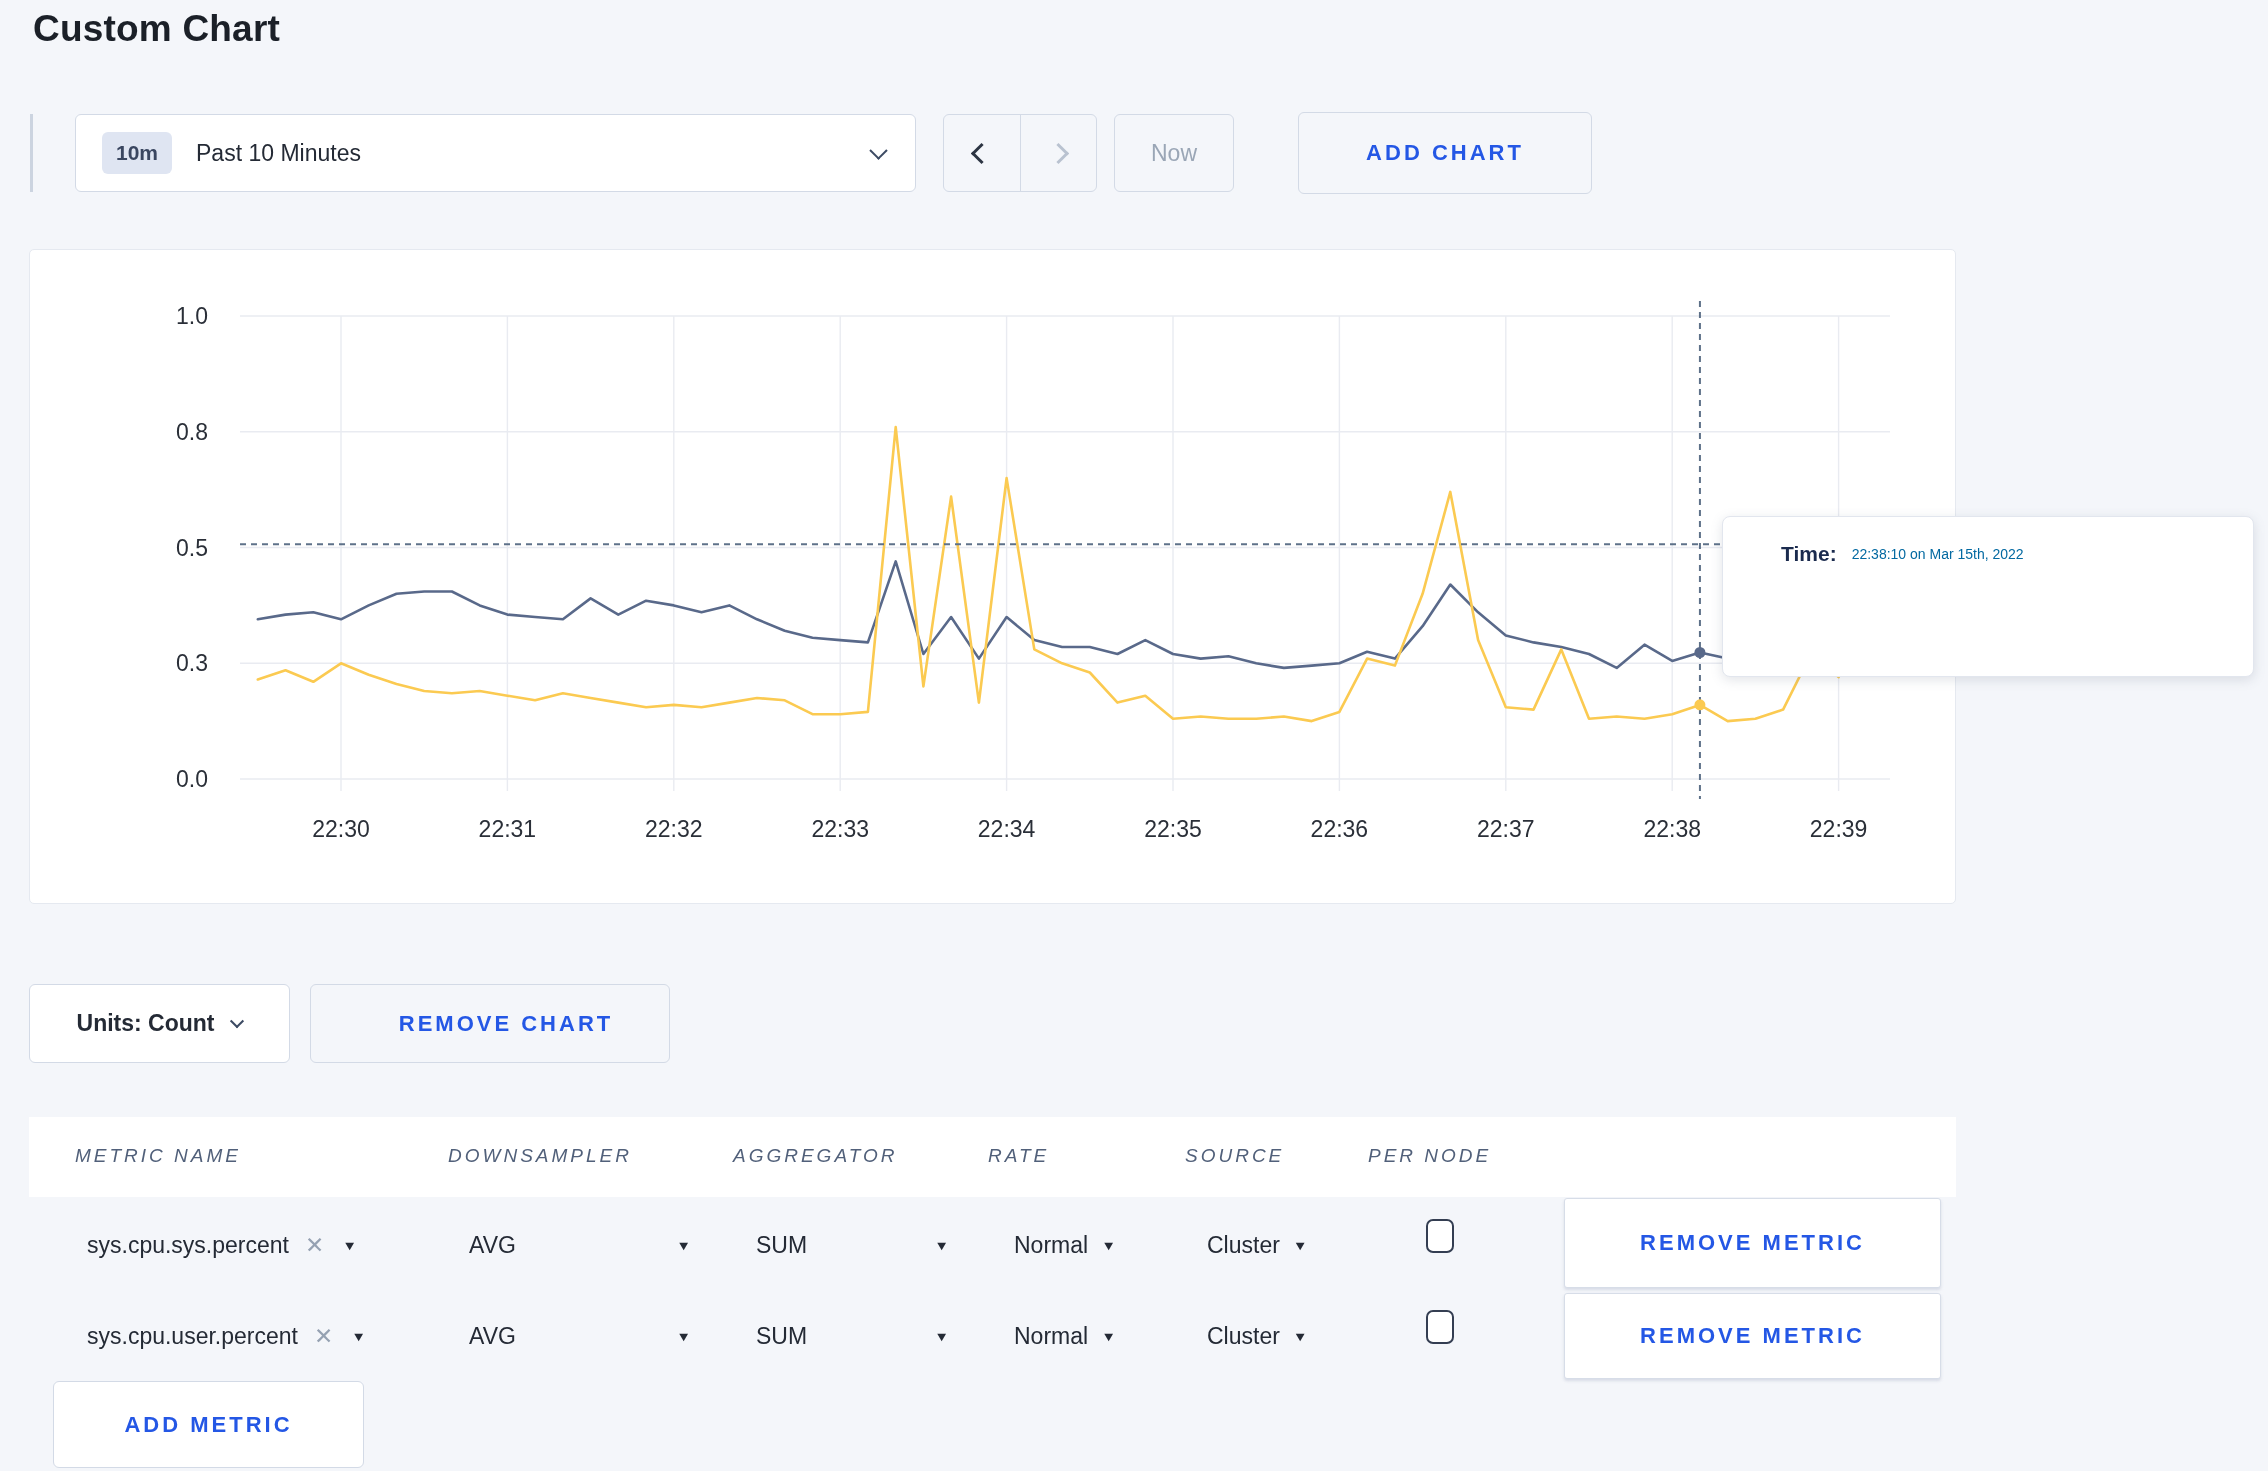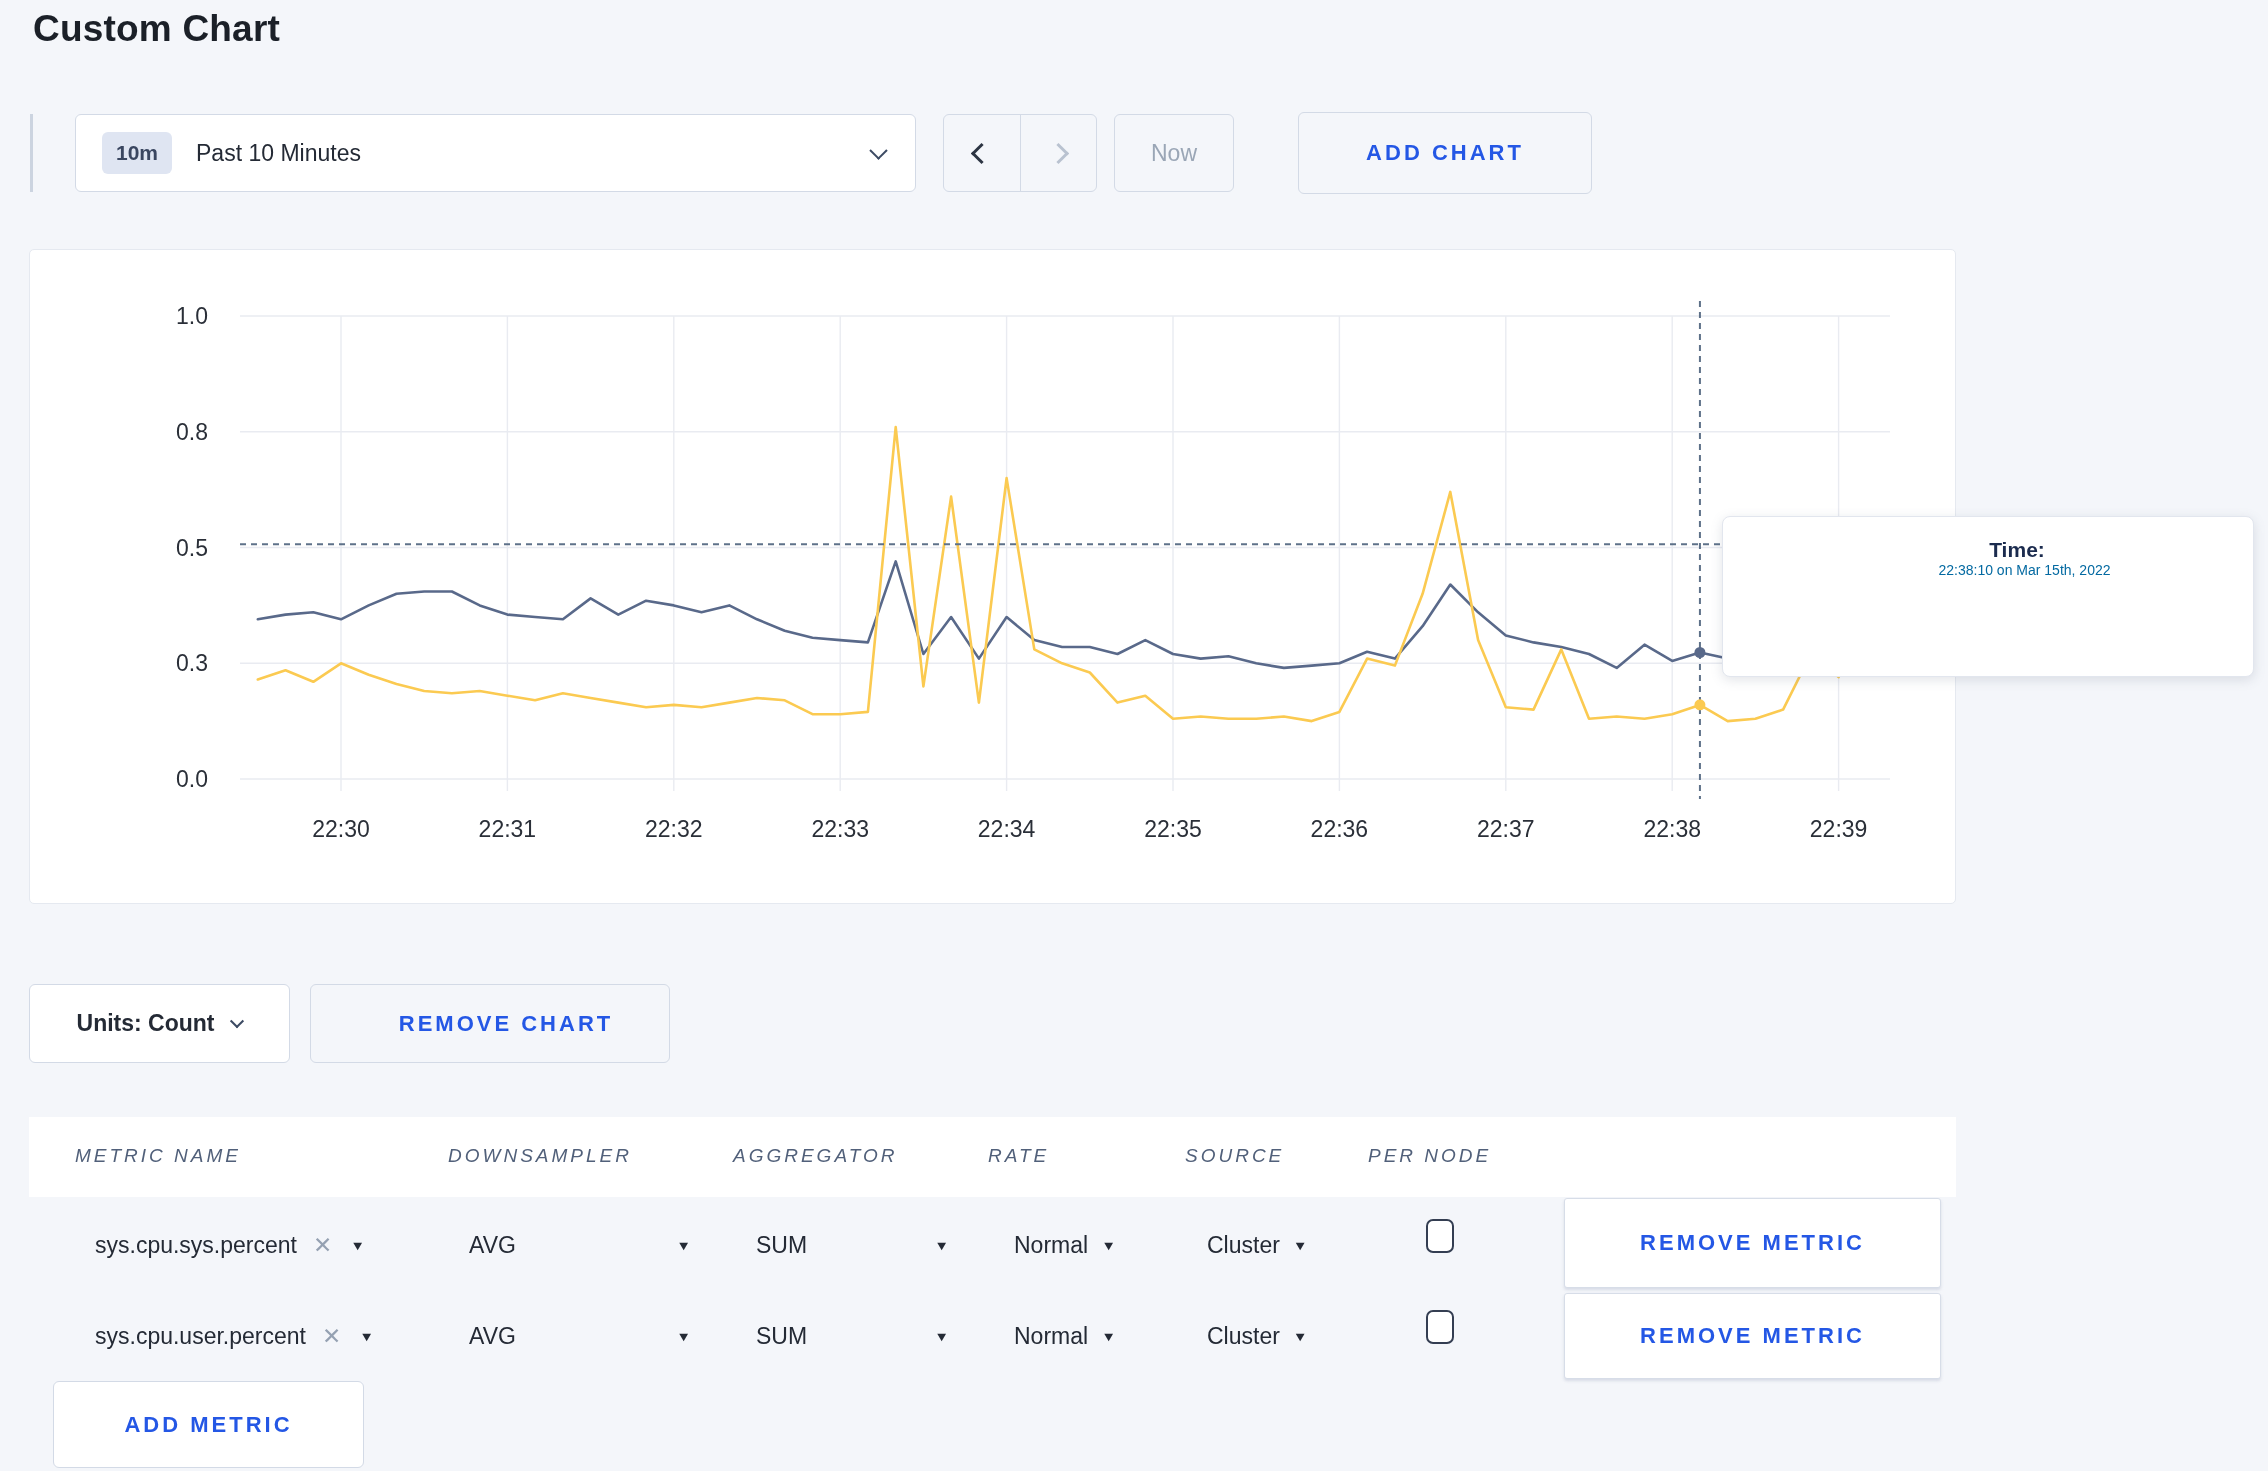--- a/index.html
+++ b/index.html
@@ -39,42 +39,42 @@
   #chart-card { left:29px; top:249px; width:1927px; height:655px; background:#fff;
                 border:1.5px solid #e5e9f0; border-radius:5px; }
   #chart-svg { position:absolute; left:0; top:0; }
   .tick-label { font-size:23px; fill:#2a2f38; font-family:"Liberation Sans",sans-serif; }
 
   
   #chart-tooltip { left:1722px; top:516px; width:532px; height:161px; background:#fff;
                    border:1px solid #e2e6ee; border-radius:8px; padding:21px 0 0 34px;
                    box-shadow:0 3px 12px rgba(96,108,130,.18); z-index:5; }
   .tt-row { display:flex; align-items:center; height:32px; margin-bottom:11px; }
-  .tt-time-row { margin-left:24px;flex-direction:column; }
+  .tt-time-row { margin-left:24px; }
   .tt-label { font-weight:bold; color:#1b2b4e; font-size:21px; }
   .tt-value { color:#0369a1; font-size:14px; margin-left:15px; }
   .tt-sq { width:19px; height:19px; border-radius:3px; background:#fff; margin-right:15px; flex:none; }
   .sq-sys  { border:3.5px solid #1b2b4e; }
   .sq-user { border:3.5px solid #ffcd44; }
   .tt-metric { font-weight:bold; color:#1b2b4e; font-size:21px; }
 
   
   #units-select { left:29px; top:984px; width:261px; height:79px; background:#fff; font-size:23px;
                   font-weight:bold; color:#242a35; gap:18px; }
   #units-select .chev { width:10px; height:10px; }
   #remove-chart-button { left:310px; top:984px; width:360px; height:79px;padding-left:32px; }
 
   
   #table-header-band { left:29px; top:1117px; width:1927px; height:80px; background:#fff; }
   .th { position:absolute; top:28px; font-size:19px; letter-spacing:3px; color:#51607a;font-style:italic; }
   .mrow { left:29px; width:1927px; height:90px; }
   .cell { position:absolute; display:flex; align-items:center; height:100%; font-size:23px; color:#242a35; }
   .x-icon { color:#95a1b2; font-size:23px; margin-left:16px; }
   .caret { font-size:15px; color:#242a35; transform:scaleY(.85); }
-  .dd-metric { left:66px; }
+  .dd-metric { left:58px; }
   .dd-metric .caret { margin-left:18px; }
   .dd-avg  { left:440px; width:222px; justify-content:space-between; }
   .dd-sum  { left:727px; width:193px; justify-content:space-between; }
   .dd-rate { left:985px; gap:13px; }
   .dd-src  { left:1178px; gap:13px; }
   .checkbox { position:absolute; width:28px; height:34px; border:2.5px solid #343e52; border-radius:7px;
               background:#fff; cursor:pointer; }
   .metric-btn { position:absolute; left:1564px; width:377px; background:#fff; border:1.5px solid #d7dde8;
                 border-radius:3px; box-shadow:0 2px 3px rgba(150,160,185,.3); }
   #add-metric-button { left:53px; top:1381px; width:311px; height:87px; background:#fff; border-radius:6px; }

